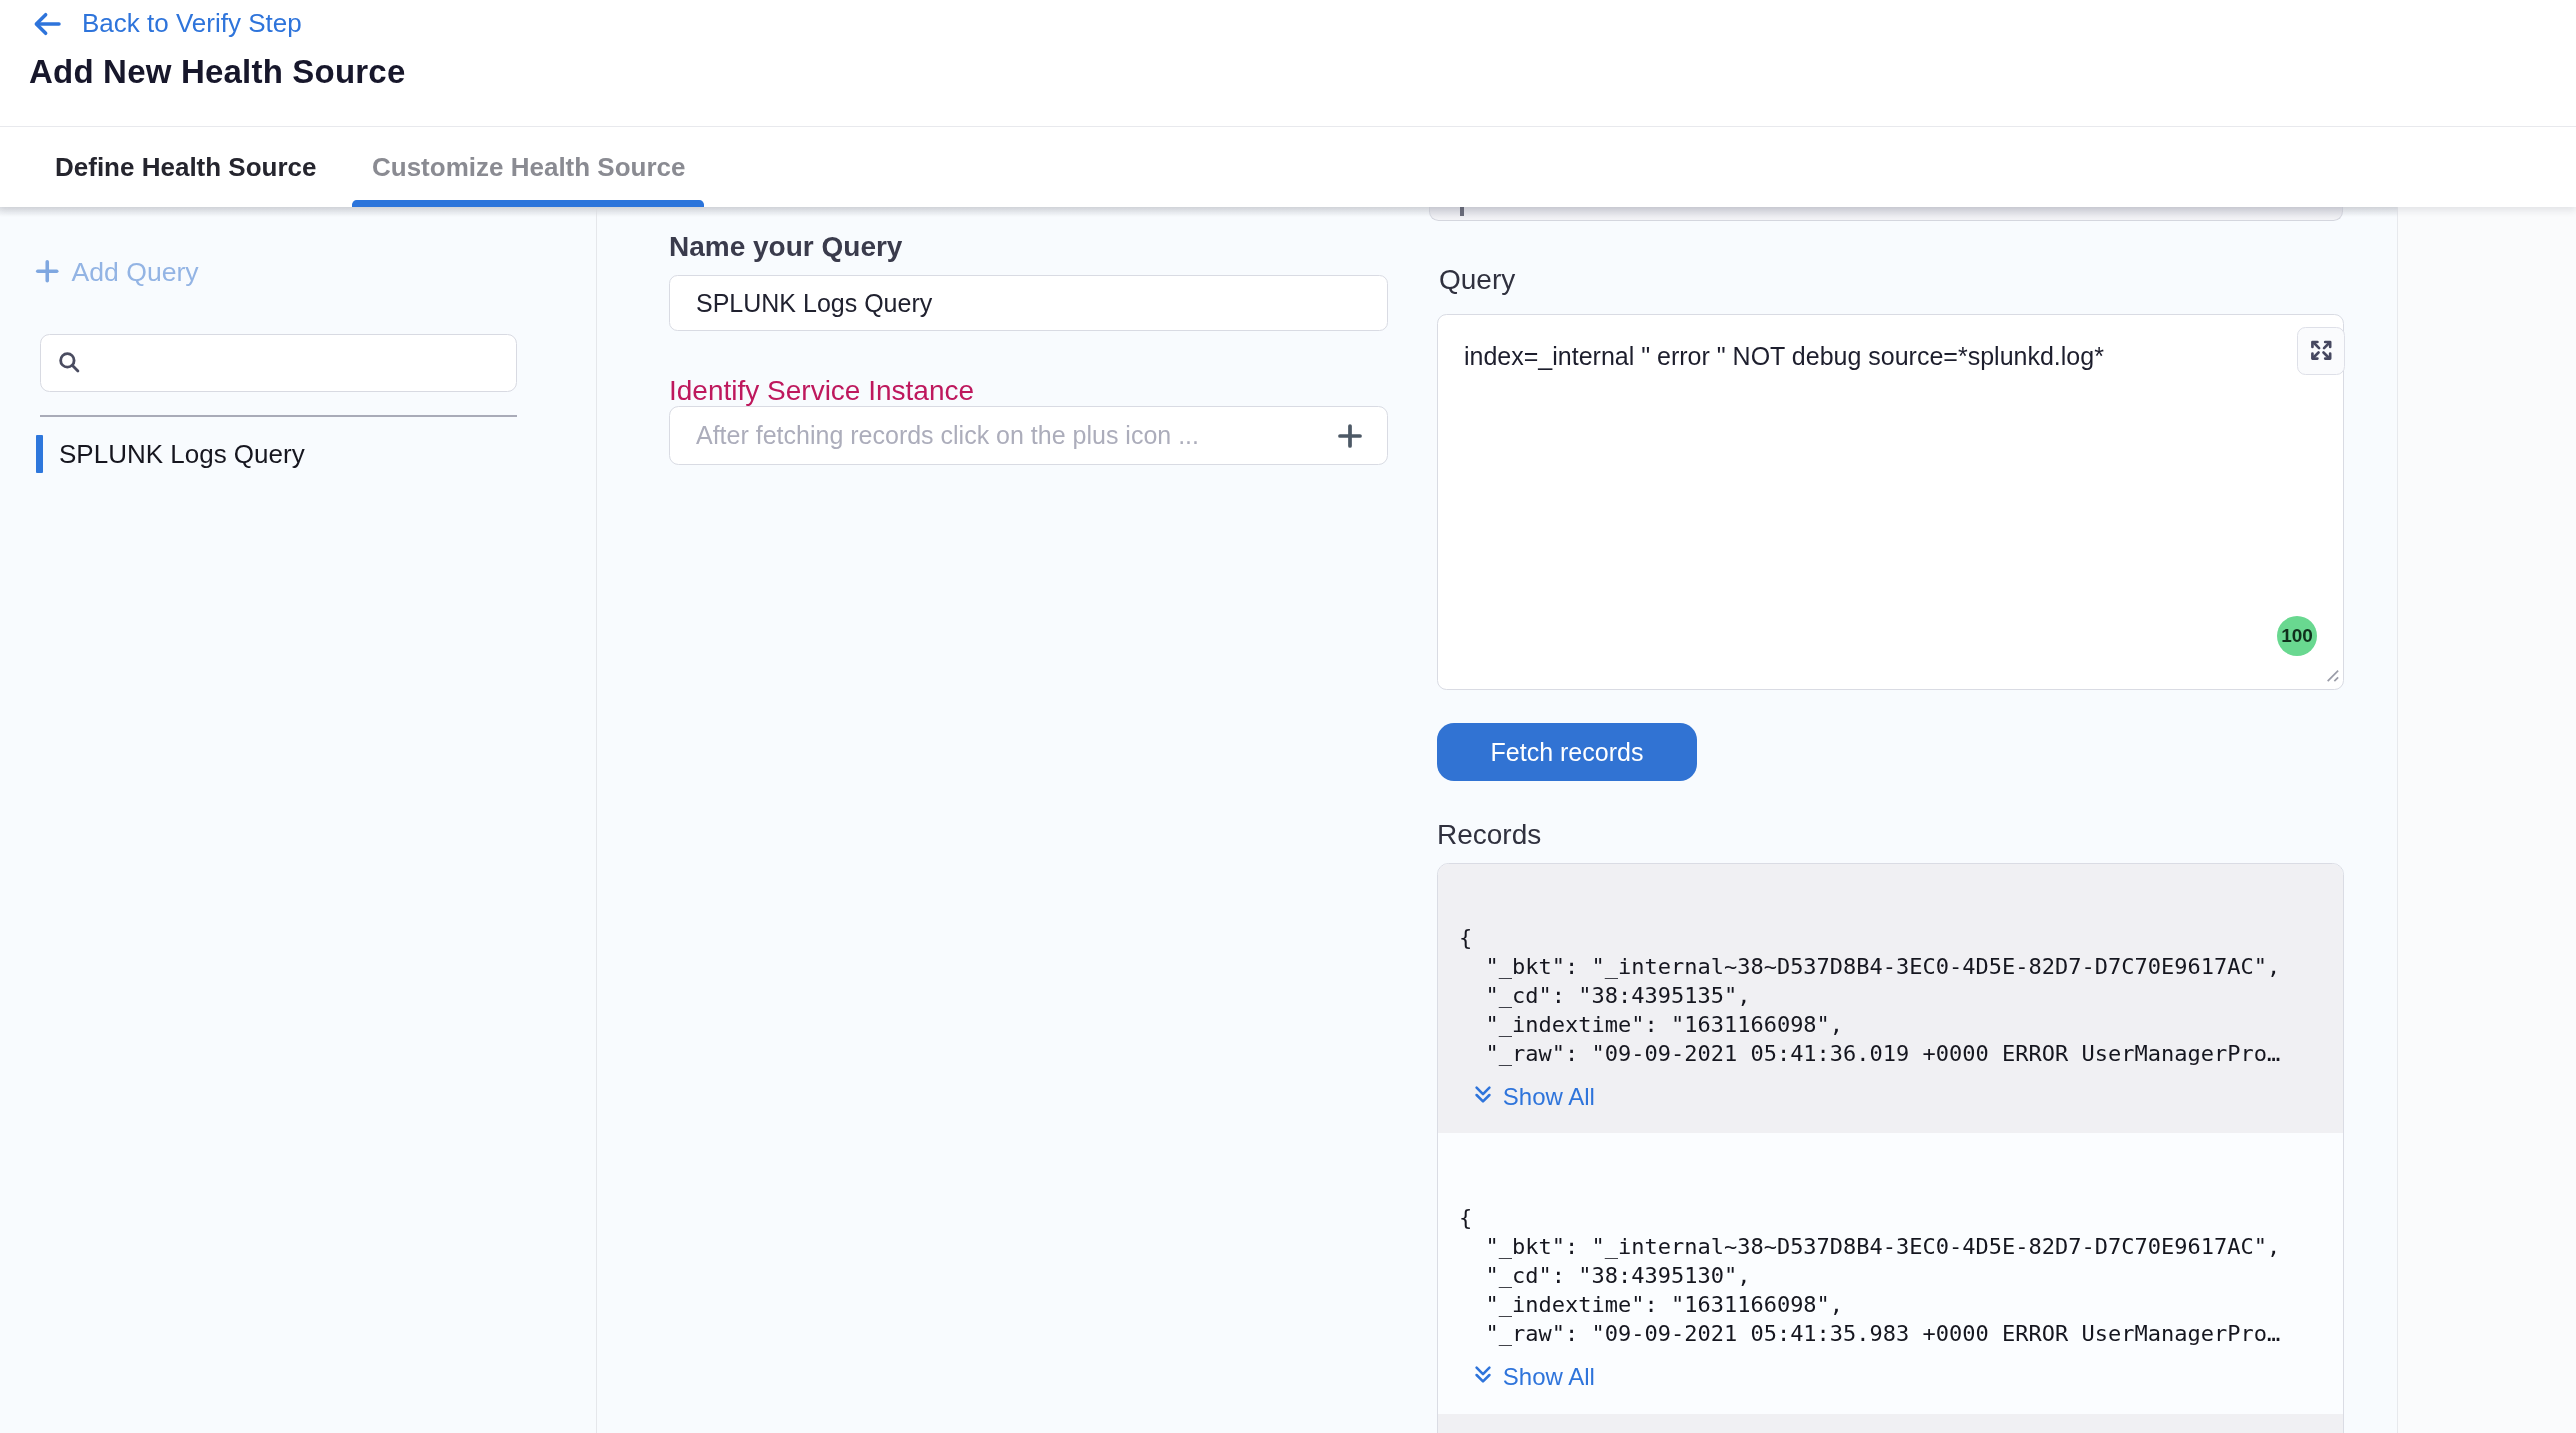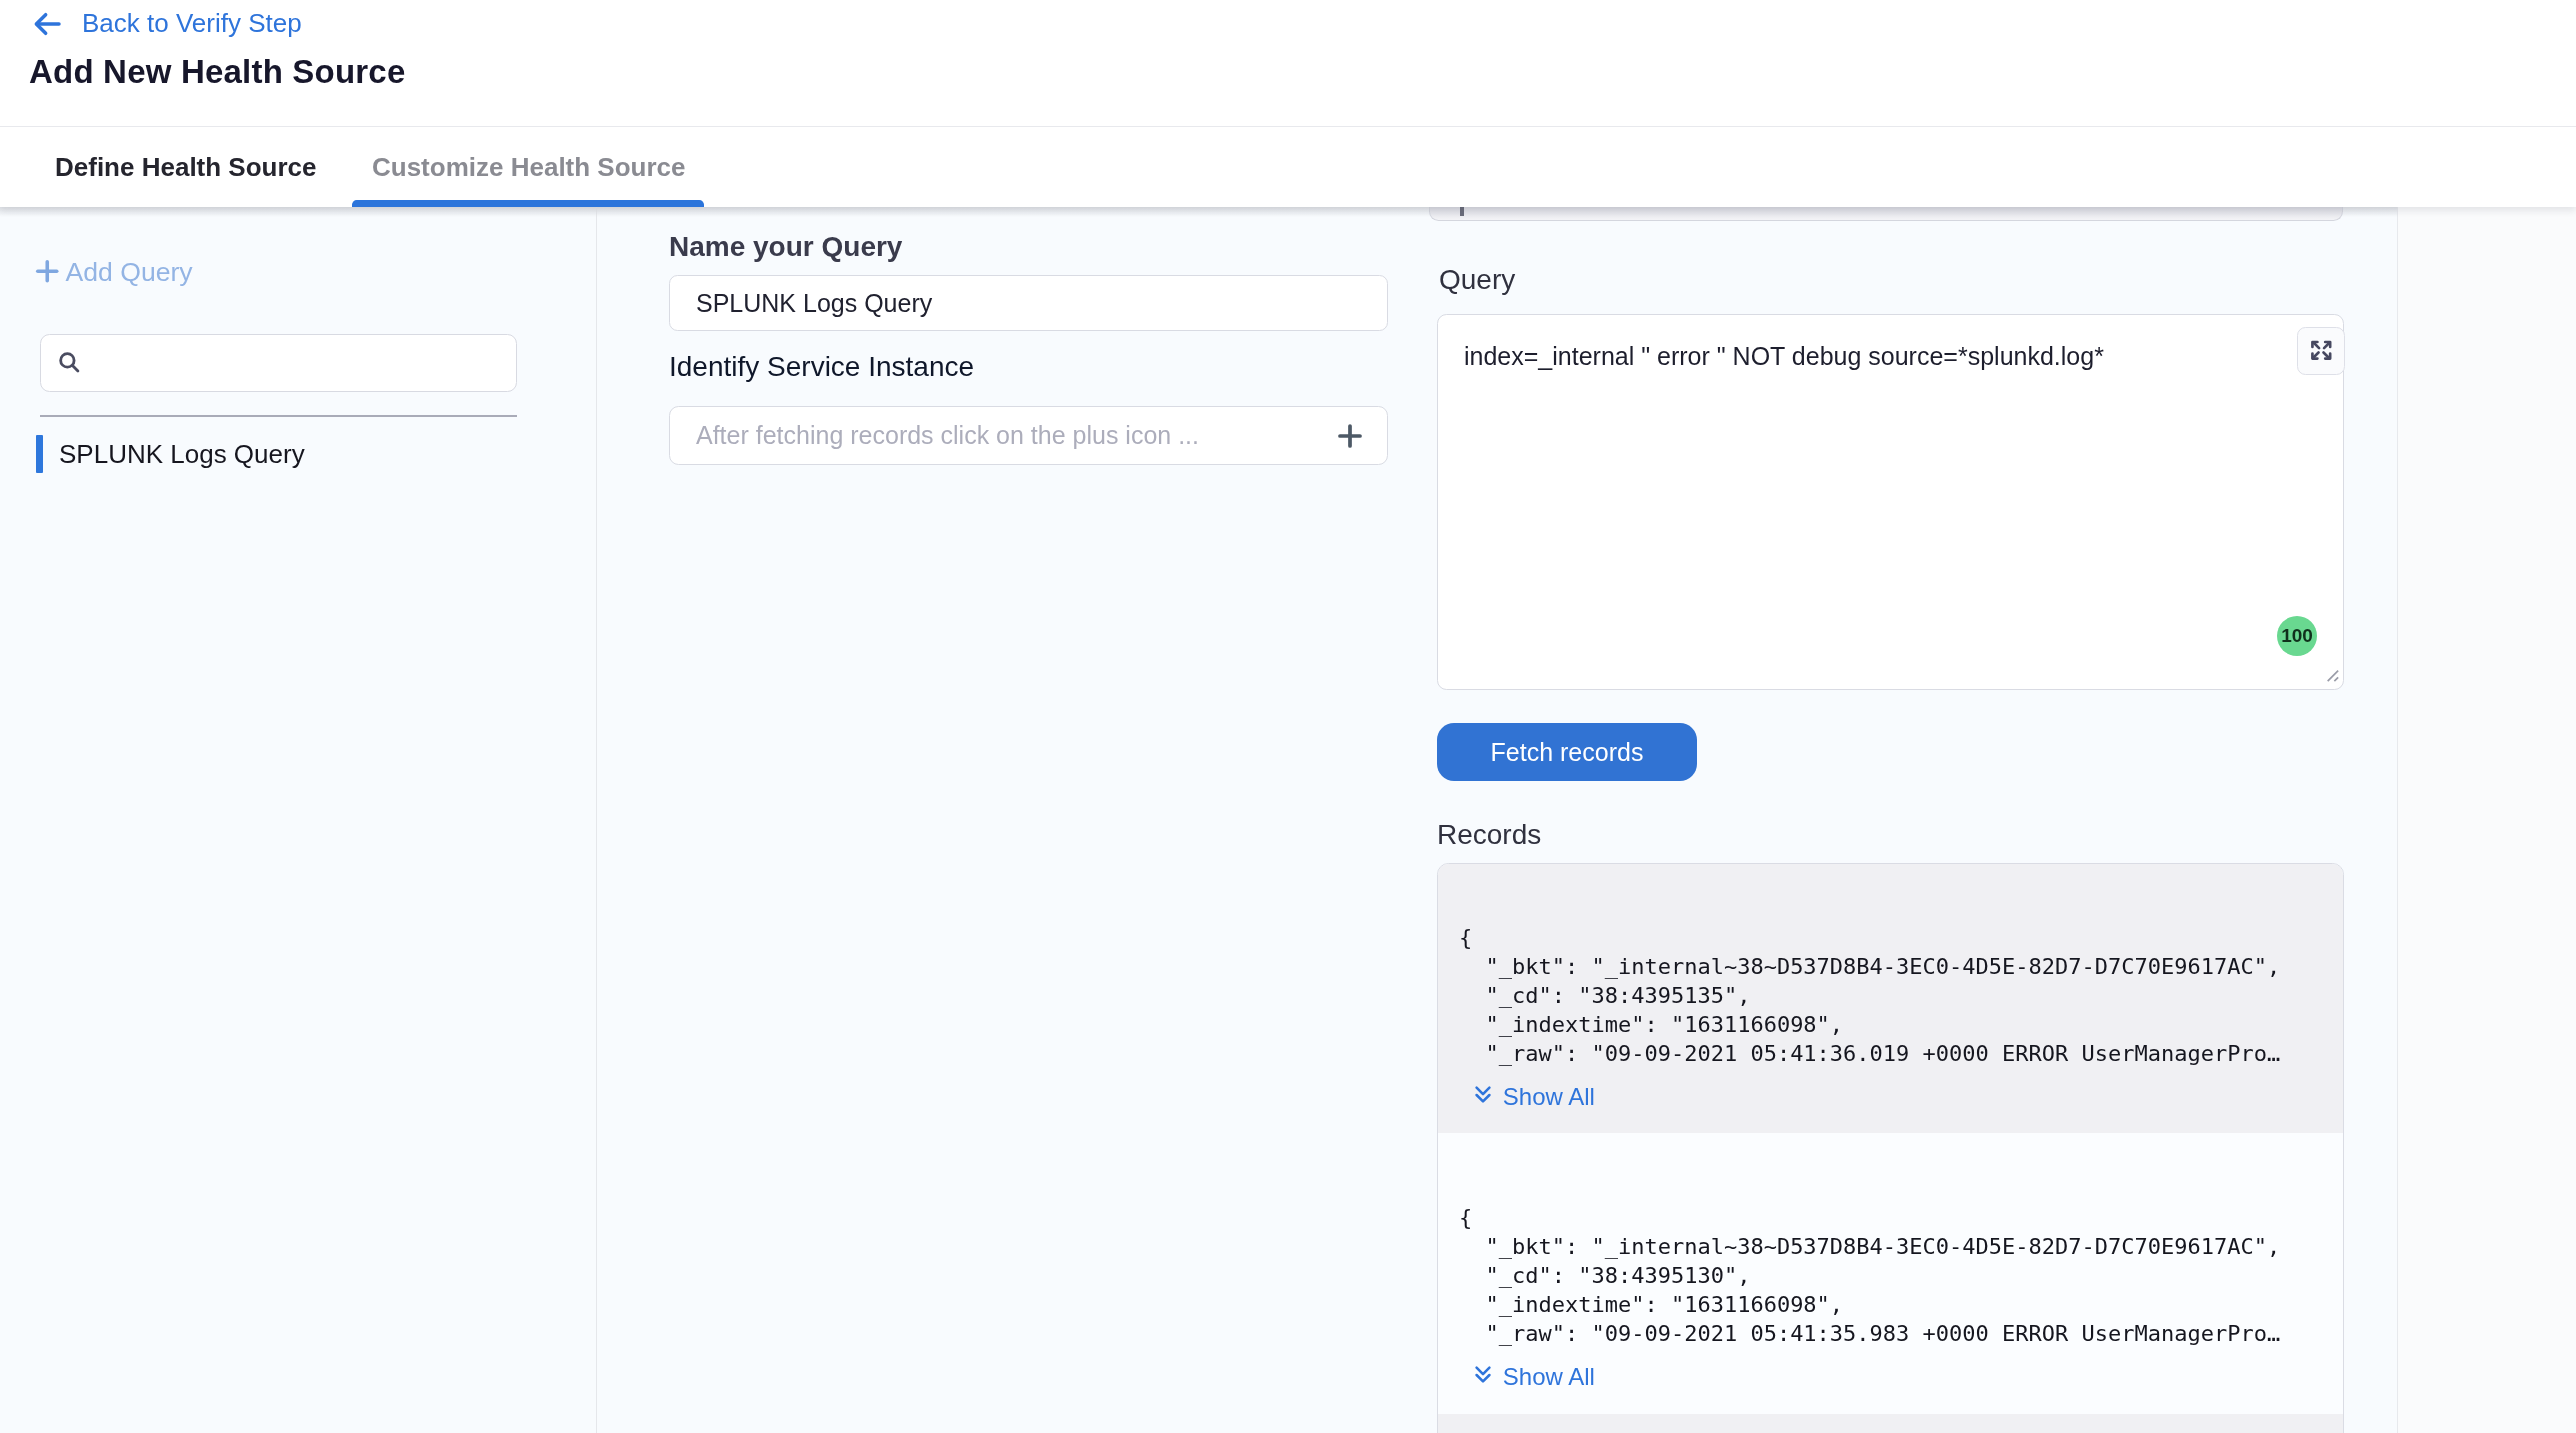--- a/index.html
+++ b/index.html
@@ -18,38 +18,38 @@
   .tab-define{left:55px;color:#25252E;}
   .tab-customize{left:372px;color:#8A8B92;}
   .tab-underline{position:absolute;left:352px;bottom:0;width:352px;height:6.6px;background:#2B74DB;border-radius:4.7px 4.7px 0 0;}
 
   
   .content{position:absolute;left:0;top:207px;width:2576px;height:1226px;background:#F8FBFE;}
   .content::before{content:"";position:absolute;left:0;top:0;width:100%;height:9.5px;background:linear-gradient(rgba(31,34,48,.10),rgba(31,34,48,0));pointer-events:none;}
 
   
   .sidebar{position:absolute;left:0;top:0;width:596px;height:100%;border-right:0.9px solid #E5E7EB;}
-  .add-query{position:absolute;left:33px;top:240px;display:flex;align-items:center;gap:4px;cursor:pointer;}
+  .add-query{position:absolute;left:33px;top:240px;display:flex;align-items:center;gap:10px;cursor:pointer;}
   .add-query .lbl{font-size:26.6px;color:#93B4E4;}
   .search-box{position:absolute;left:40px;top:127px;width:477px;height:58px;background:#ffffff;border:0.9px solid #D8DAE2;border-radius:9.5px;display:flex;align-items:center;padding:0 15px;box-sizing:border-box;}
   .search-box input{border:none;outline:none;background:transparent;font-size:24px;margin-left:13.3px;width:100%;color:#20212F;}
   .sidebar-divider{position:absolute;left:40px;top:208px;width:477px;height:1.9px;background:#A9ABB8;}
   .query-item{position:absolute;left:0;top:222px;width:596px;height:46px;display:flex;align-items:center;cursor:pointer;}
   .query-item .sel-bar{position:absolute;left:36px;top:3.8px;width:6.6px;height:38px;background:#2E77DC;border-radius:0.9px;}
   .query-item .q-lbl{margin-left:59px;font-size:26px;color:#16161F;}
   
   .add-query{top:50px;}
   .search-box{top:127px;}
   .sidebar-divider{top:208px;}
   .query-item{top:224px;}
 
   
   .fld-label{position:absolute;font-size:28px;}
   .lbl-name{left:669px;top:24px;color:#3A3B4C;font-weight:600;}
-  .lbl-instance{left:669px;top:144px;color:#0f172a;font-weight:500;}
+  .lbl-instance{left:669px;top:168px;color:#be185d;font-weight:500;}
   .name-input{position:absolute;left:669px;top:68px;width:719px;height:56px;background:#ffffff;border:0.9px solid #D9DBE3;border-radius:8.5px;box-sizing:border-box;font-size:25px;color:#20212F;padding:0 26px;outline:none;}
   .instance-wrap{position:absolute;left:669px;top:199px;width:719px;height:59px;background:#ffffff;border:0.9px solid #D9DBE3;border-radius:9.5px;box-sizing:border-box;display:flex;align-items:center;}
   .instance-wrap input{flex:1;border:none;outline:none;background:transparent;font-size:25px;color:#8b5cf6;padding:0 26px;}
   .instance-wrap input::placeholder{color:#ACADBB;}
   .name-input::placeholder{color:#ACADBB;}
   .instance-plus{margin-right:21px;cursor:pointer;display:flex;align-items:center;}
 
   
   .clipped-input-bottom{position:absolute;left:1429px;top:0;width:914px;height:14.2px;background:linear-gradient(#D9DAE1,#F4F4F7);border:0.9px solid #D4D6DE;border-top:none;border-radius:0 0 9.5px 9.5px;box-sizing:border-box;}
   .clipped-input-bottom .tick{position:absolute;left:30px;top:0;width:3.8px;height:8.5px;background:#6A6C7A;}

